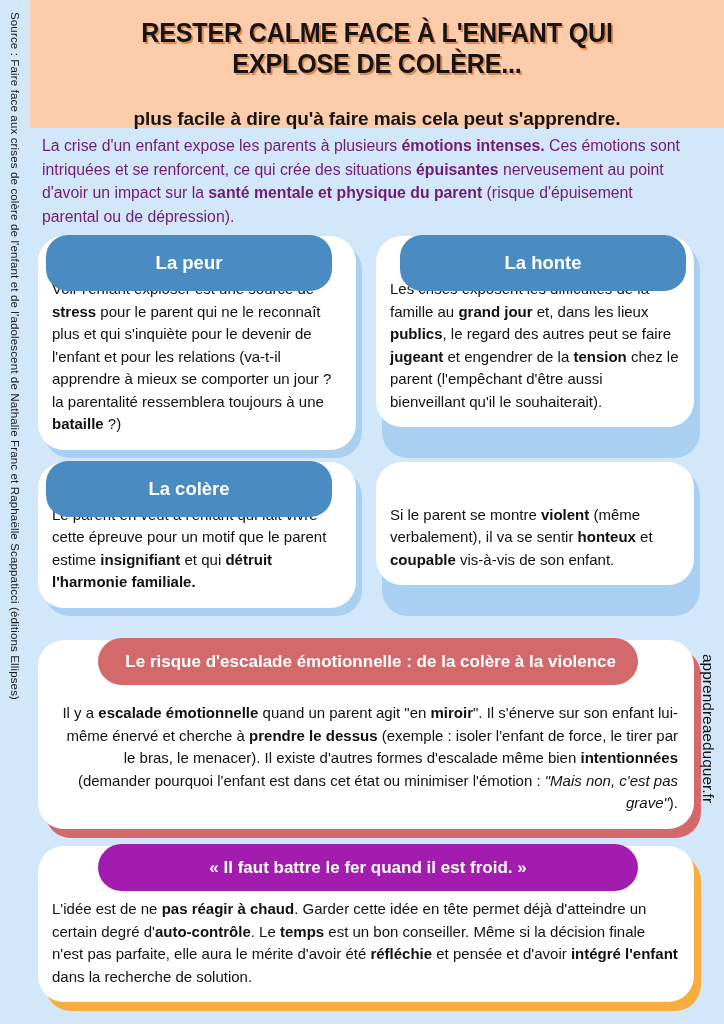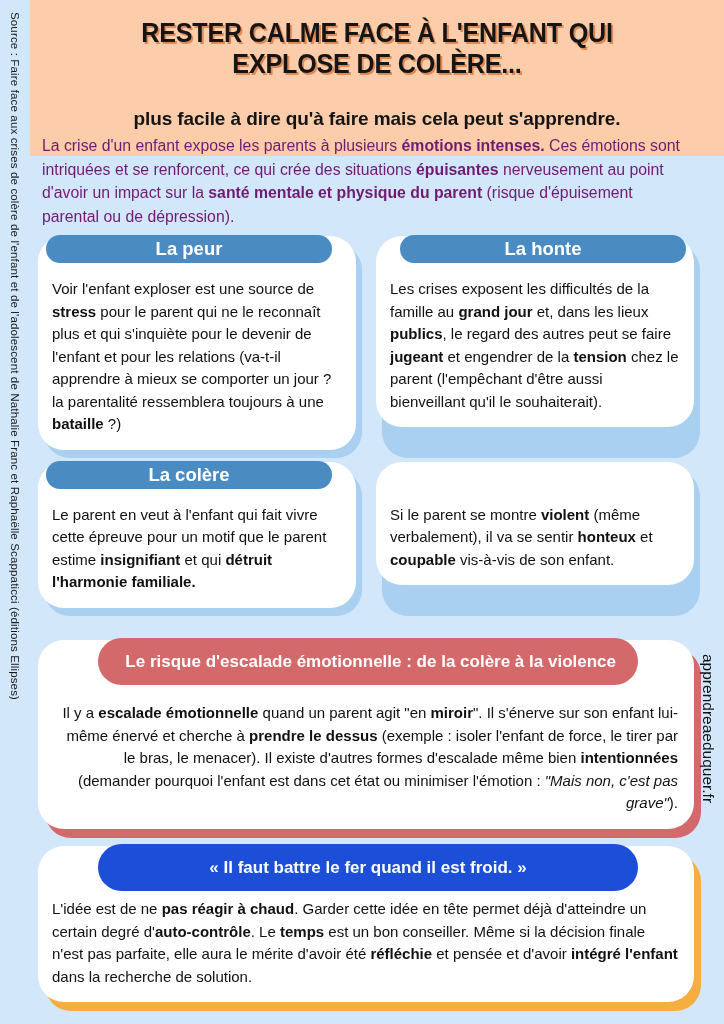--- a/index.html
+++ b/index.html
@@ -37,21 +37,21 @@
     writing-mode:vertical-rl;
     font-size:15.5px;
     color:#111;
     white-space:nowrap;
     line-height:32px;
     padding-top:22px;
   }
 
   
   .header{
-    position:absolute;left:30px;top:0;width:694px;height:156px;
+    position:absolute;left:30px;top:0;width:694px;height:128px;
     background:#fcccab;
     box-sizing:border-box;
     padding:18px 20px 0 20px;
     text-align:center;
   }
   .header h1{
     margin:0;
     font-family:"Liberation Sans Narrow","Liberation Sans",sans-serif;
     font-size:27px;
     line-height:31px;
@@ -99,21 +99,21 @@
   }
   .card-body{
     position:relative;
     background:#ffffff;
     border-radius:26px;
     padding:42px 14px 14px 14px;
     box-sizing:border-box;
     min-height:100px;
   }
   .card-pill{
-    position:absolute;left:8px;top:-1px;width:286px;height:28px;
+    position:absolute;left:8px;top:-1px;width:286px;height:56px;
     background:#4a8bc2;
     border-radius:22px;
     color:#ffffff;
     font-size:18.5px;
     font-weight:bold;
     display:flex;align-items:center;justify-content:center;
     z-index:2;
   }
   .card-right .card-pill{left:auto;right:8px;}
   .card-text{
@@ -163,21 +163,21 @@
   
   #escalade{top:640px;text-align:right;}
   #escalade .banner-shadow{background:#d4696b;}
   #escalade .banner-pill{background:#d4696b;}
   #escalade .banner-body{padding-top:62px;}
 
   
   #fer{top:846px;}
   #fer .banner-shadow{background:#f5ae3f;}
   #fer .banner-pill{background:#f7b košt;}
-  #fer .banner-pill{background:#1d4ed8;text-align:center;}
+  #fer .banner-pill{background:#a21caf;text-align:center;}
   #fer .banner-body{padding-top:52px;}
 </style>
 </head>
 <body>
 
 <div class="source-strip">
   <div class="vtext">Source : Faire face aux crises de colère de l'enfant et de l'adolescent de Nathalie Franc et Raphaëlle Scappaticci (éditions Ellipses)</div>
 </div>
 
 <div class="site-strip">

